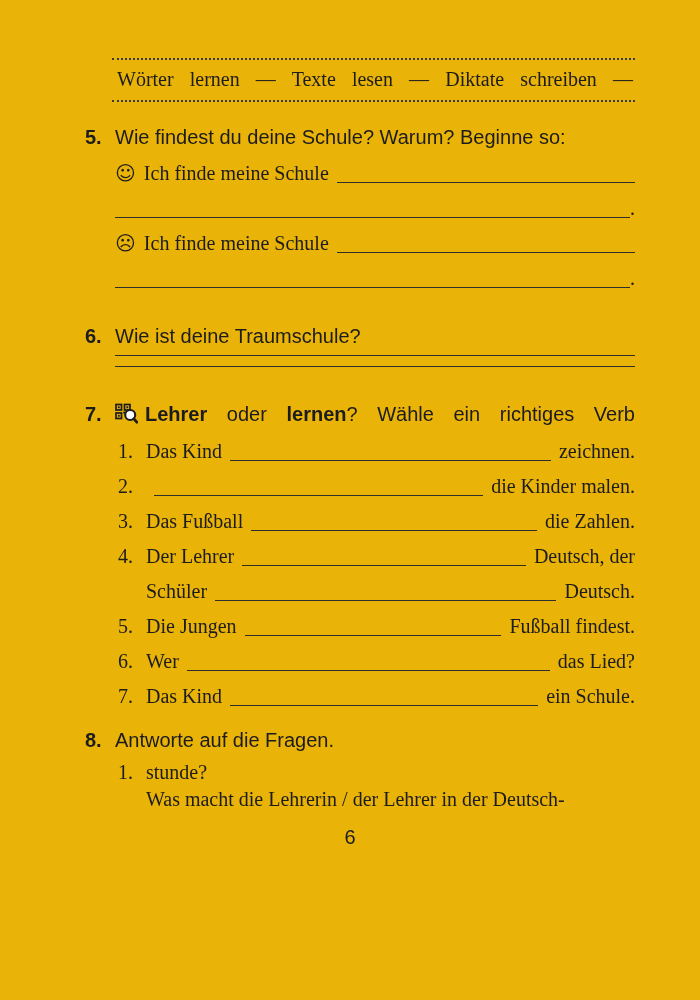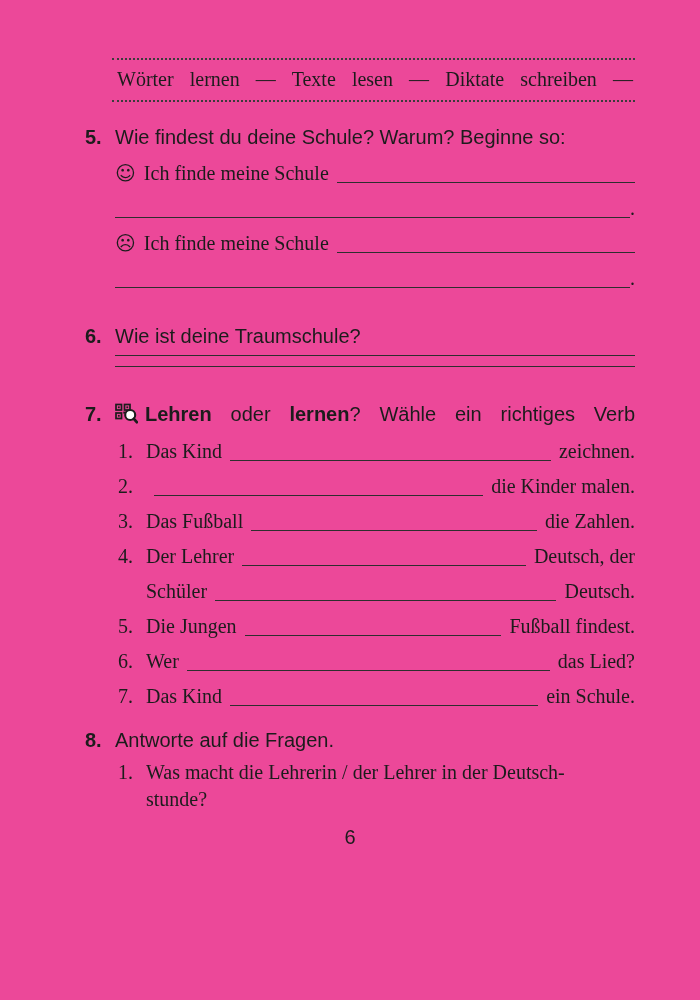--- a/index.html
+++ b/index.html
@@ -1,21 +1,21 @@
 <!DOCTYPE html>
 <html><head>
 <meta charset="utf-8">
 <style>
   * { margin: 0; padding: 0; box-sizing: border-box; }
   html, body { background: #ffffff; }
   .page {
     position: relative;
     width: 700px;
     height: 1000px;
-    background: #ec4899;
+    background: #eab308;
     color: #1c1c1c;
     padding: 58px 65px 0 85px;
     overflow: hidden;
   }
   .serif { font-family: "Liberation Serif", "DejaVu Serif", serif; }
 
   
   .word-box {
     margin-left: 27px;
     border-top: 2px dotted #3c3c3c;
@@ -173,21 +173,21 @@
             <rect x="1" y="1.5" width="5.5" height="5.5" fill="none" stroke="#1c1c1c" stroke-width="1.7"></rect>
             <rect x="2.9" y="3.4" width="1.8" height="1.8"></rect>
             <rect x="9.5" y="1.5" width="5.5" height="5.5" fill="none" stroke="#1c1c1c" stroke-width="1.7"></rect>
             <rect x="11.4" y="3.4" width="1.8" height="1.8"></rect>
             <rect x="1" y="10" width="5.5" height="5.5" fill="none" stroke="#1c1c1c" stroke-width="1.7"></rect>
             <rect x="2.9" y="11.9" width="1.8" height="1.8"></rect>
             <rect x="8.3" y="8.6" width="2" height="2"></rect>
           </g>
           <circle cx="15.2" cy="12" r="5" fill="#ffffff" stroke="#1c1c1c" stroke-width="2.1"></circle>
           <line x1="18.9" y1="15.8" x2="21.8" y2="19.2" stroke="#1c1c1c" stroke-width="2.8" stroke-linecap="round"></line>
-        </svg><span class="bold">Lehren</span><span> oder </span><span class="bold">lernen</span><span>? Wähle ein richtiges Verb</span>
+        </svg><span class="bold">Lehrer</span><span> oder </span><span class="bold">lernen</span><span>? Wähle ein richtiges Verb</span>
       </span>
     </span>
   </div>
 
   <div class="ex-list serif">
     <div class="ex-row">
       <span class="ex-num">1.</span>
       <span>Das Kind</span>
       <span class="blank trail-gap"></span>
       <span>zeichnen.</span>
@@ -234,20 +234,20 @@
     </div>
   </div>
 
   <div class="q-header mt-q8">
     <span class="q-num">8.</span>
     <span class="q-body">Antworte auf die Fragen.</span>
   </div>
   <div class="q8-item serif">
     <span class="ex-num">1.</span>
     <span>
+      <span style="display:block;">stunde?</span>
       <span style="display:block;">Was macht die Lehrerin / der Lehrer in der Deutsch-</span>
-      <span style="display:block;">stunde?</span>
     </span>
   </div>
 
   <div class="footer">6</div>
 
 </div>
 
 </body></html>

